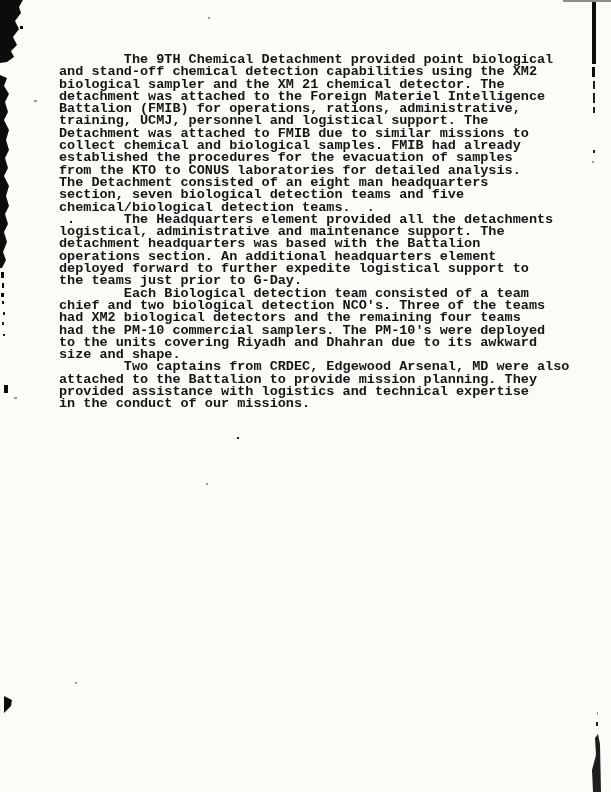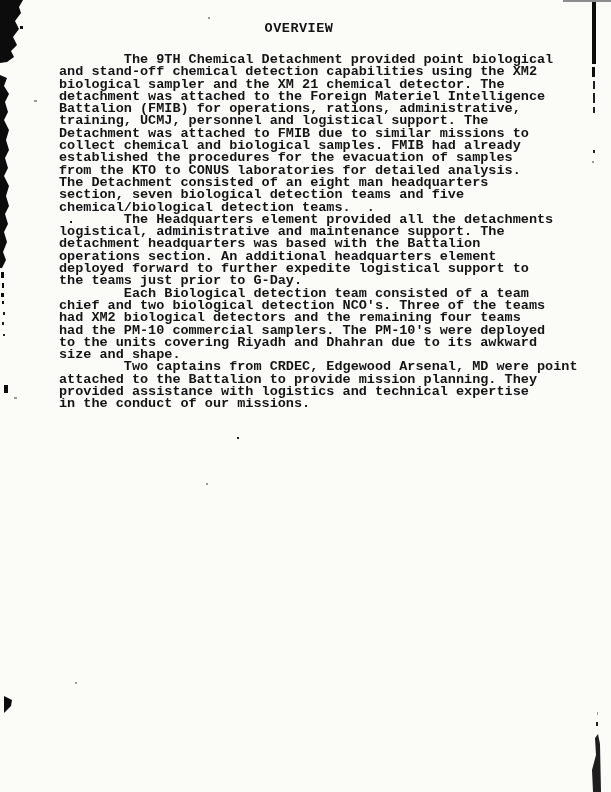--- a/index.html
+++ b/index.html
@@ -93,21 +93,20 @@
     <rect class="fill-faint" x="597" y="712" width="1" height="3"></rect>
 
     <rect class="fill-faint" x="208" y="17" width="2" height="2"></rect>
     <rect class="fill-faint" x="34" y="100" width="3" height="2"></rect>
     <rect class="fill-faint" x="530" y="60" width="2" height="2"></rect>
     <rect class="fill-dark" x="237" y="437" width="2" height="2"></rect>
     <rect class="fill-faint" x="206" y="483" width="2" height="2"></rect>
     <rect class="fill-faint" x="75" y="682" width="2" height="2"></rect>
   </svg>
 
-  <h1 class="title">OVERVIEW</h1>
 
   <div class="text-col">
     <pre class="para">        The 9TH Chemical Detachment provided point biological
 and stand-off chemical detection capabilities using the XM2
 biological sampler and the XM 21 chemical detector. The
 detachment was attached to the Foreign Materiel Intelligence
 Battalion (FMIB) for operations, rations, administrative,
 training, UCMJ, personnel and logistical support. The
 Detachment was attached to FMIB due to similar missions to
 collect chemical and biological samples. FMIB had already
@@ -121,19 +120,19 @@
 detachment headquarters was based with the Battalion
 operations section. An additional headquarters element
 deployed forward to further expedite logistical support to
 the teams just prior to G-Day.</pre>
     <pre class="para">        Each Biological detection team consisted of a team
 chief and two biological detection NCO's. Three of the teams
 had XM2 biological detectors and the remaining four teams
 had the PM-10 commercial samplers. The PM-10's were deployed
 to the units covering Riyadh and Dhahran due to its awkward
 size and shape.</pre>
-    <pre class="para">        Two captains from CRDEC, Edgewood Arsenal, MD were point
+    <pre class="para">        Two captains from CRDEC, Edgewood Arsenal, MD were also
 attached to the Battalion to provide mission planning. They
 provided assistance with logistics and technical expertise
 in the conduct of our missions.</pre>
   </div>
 
 </div>
 
 </body></html>

